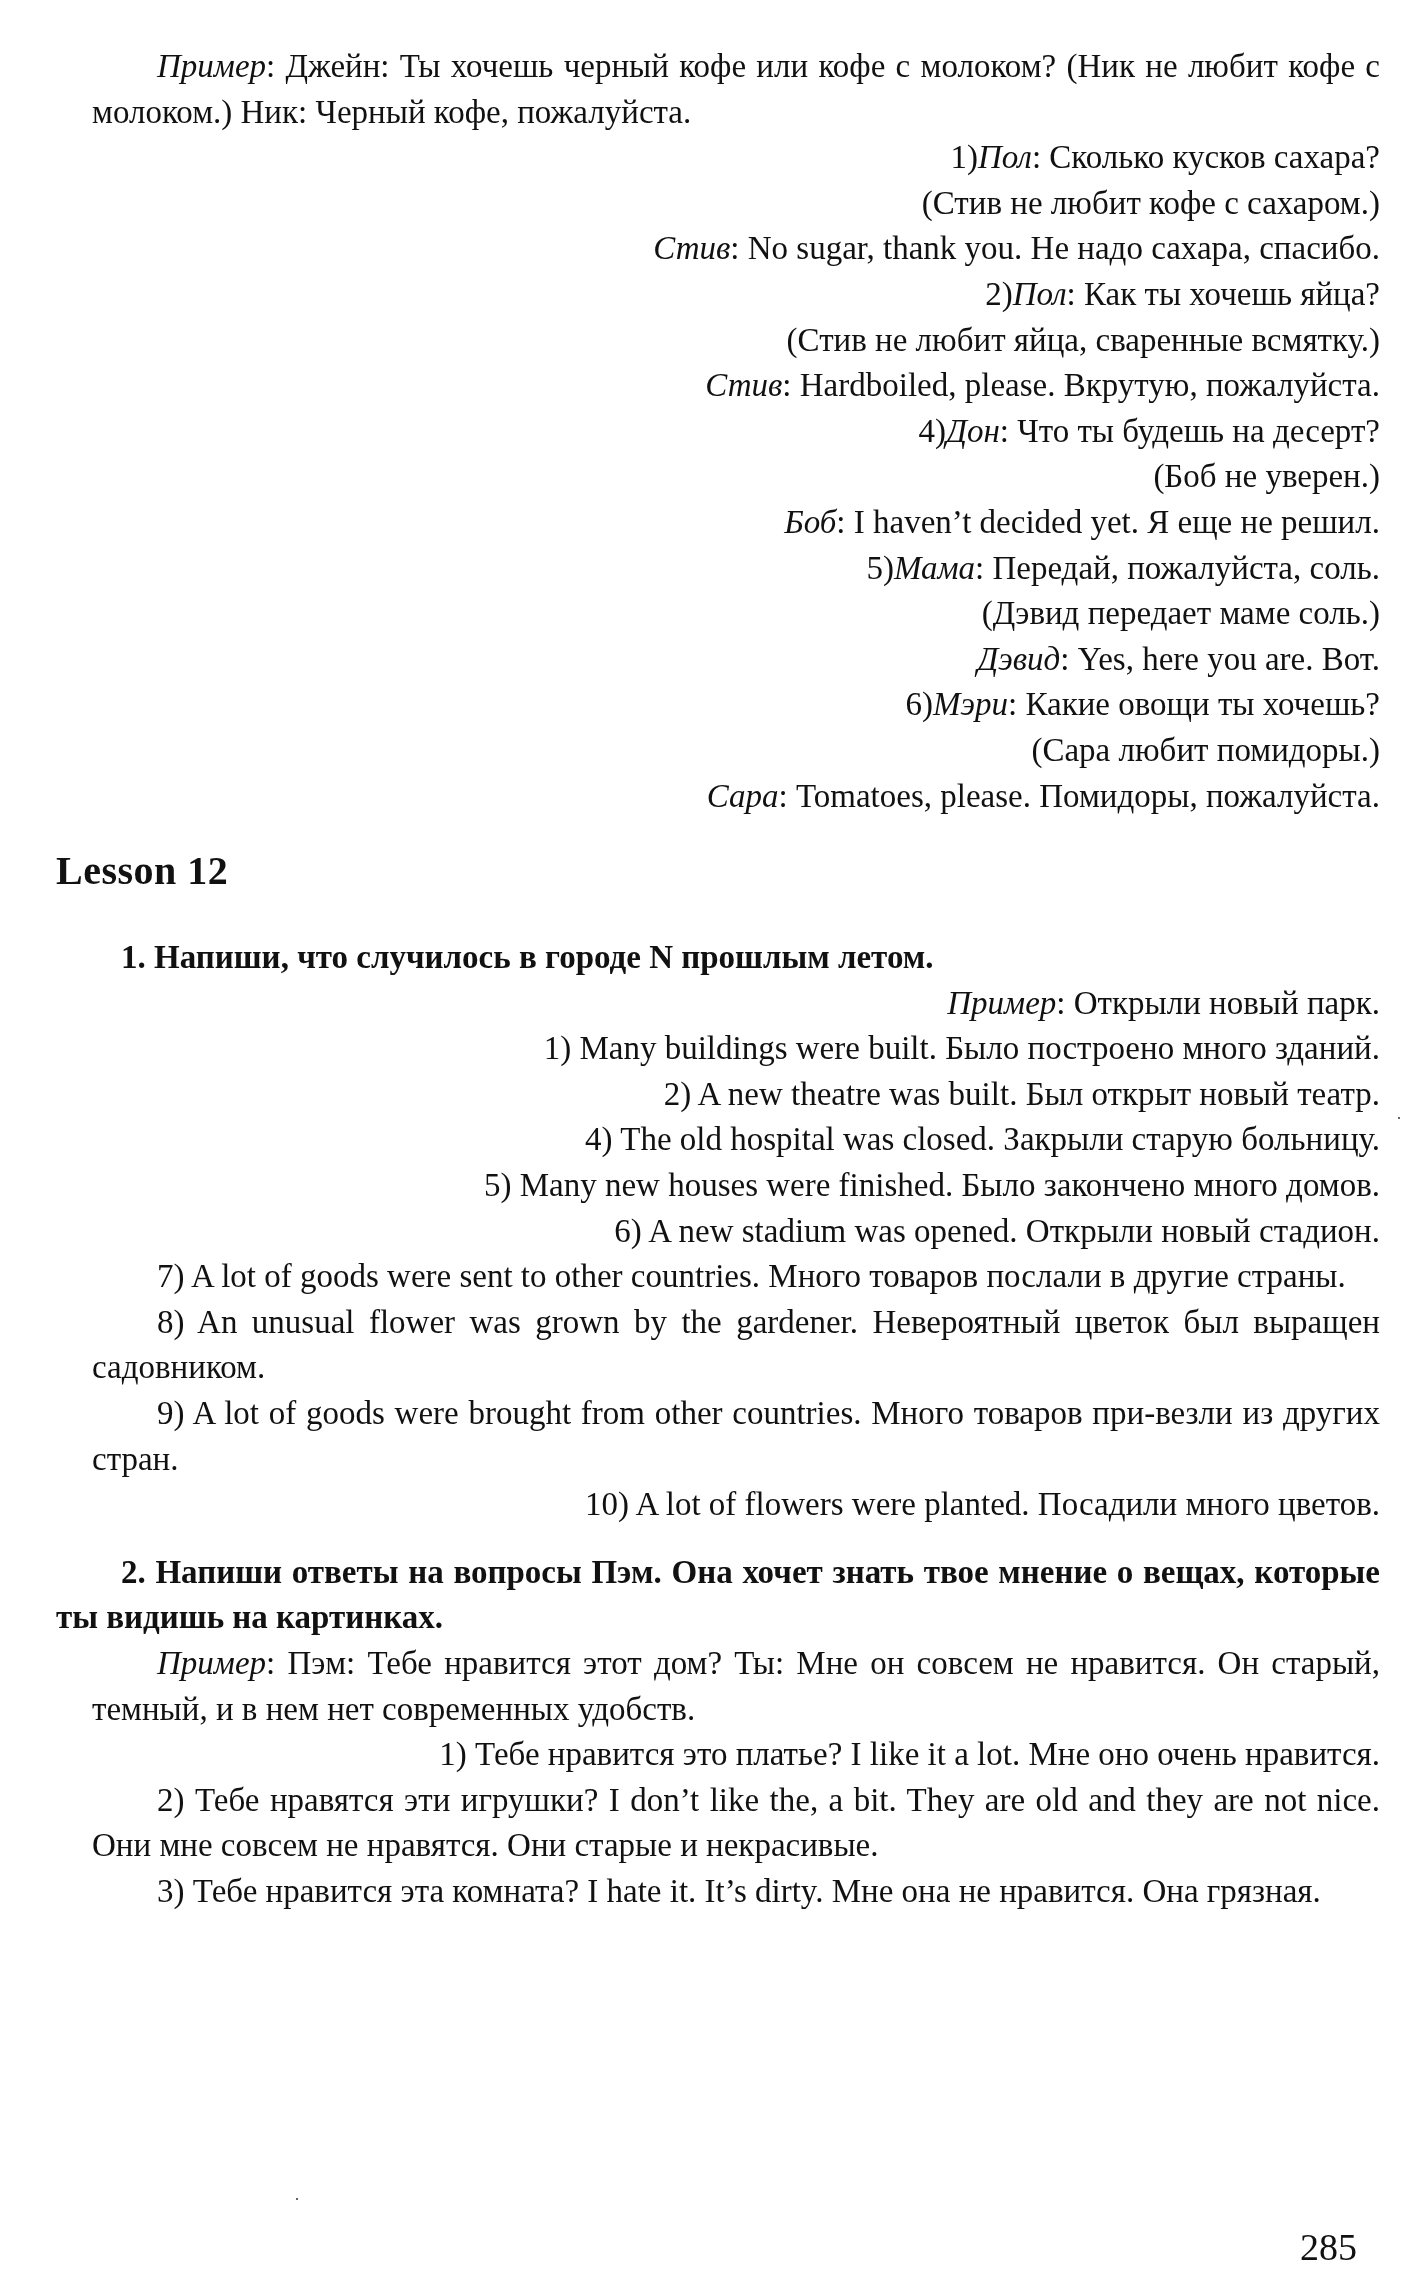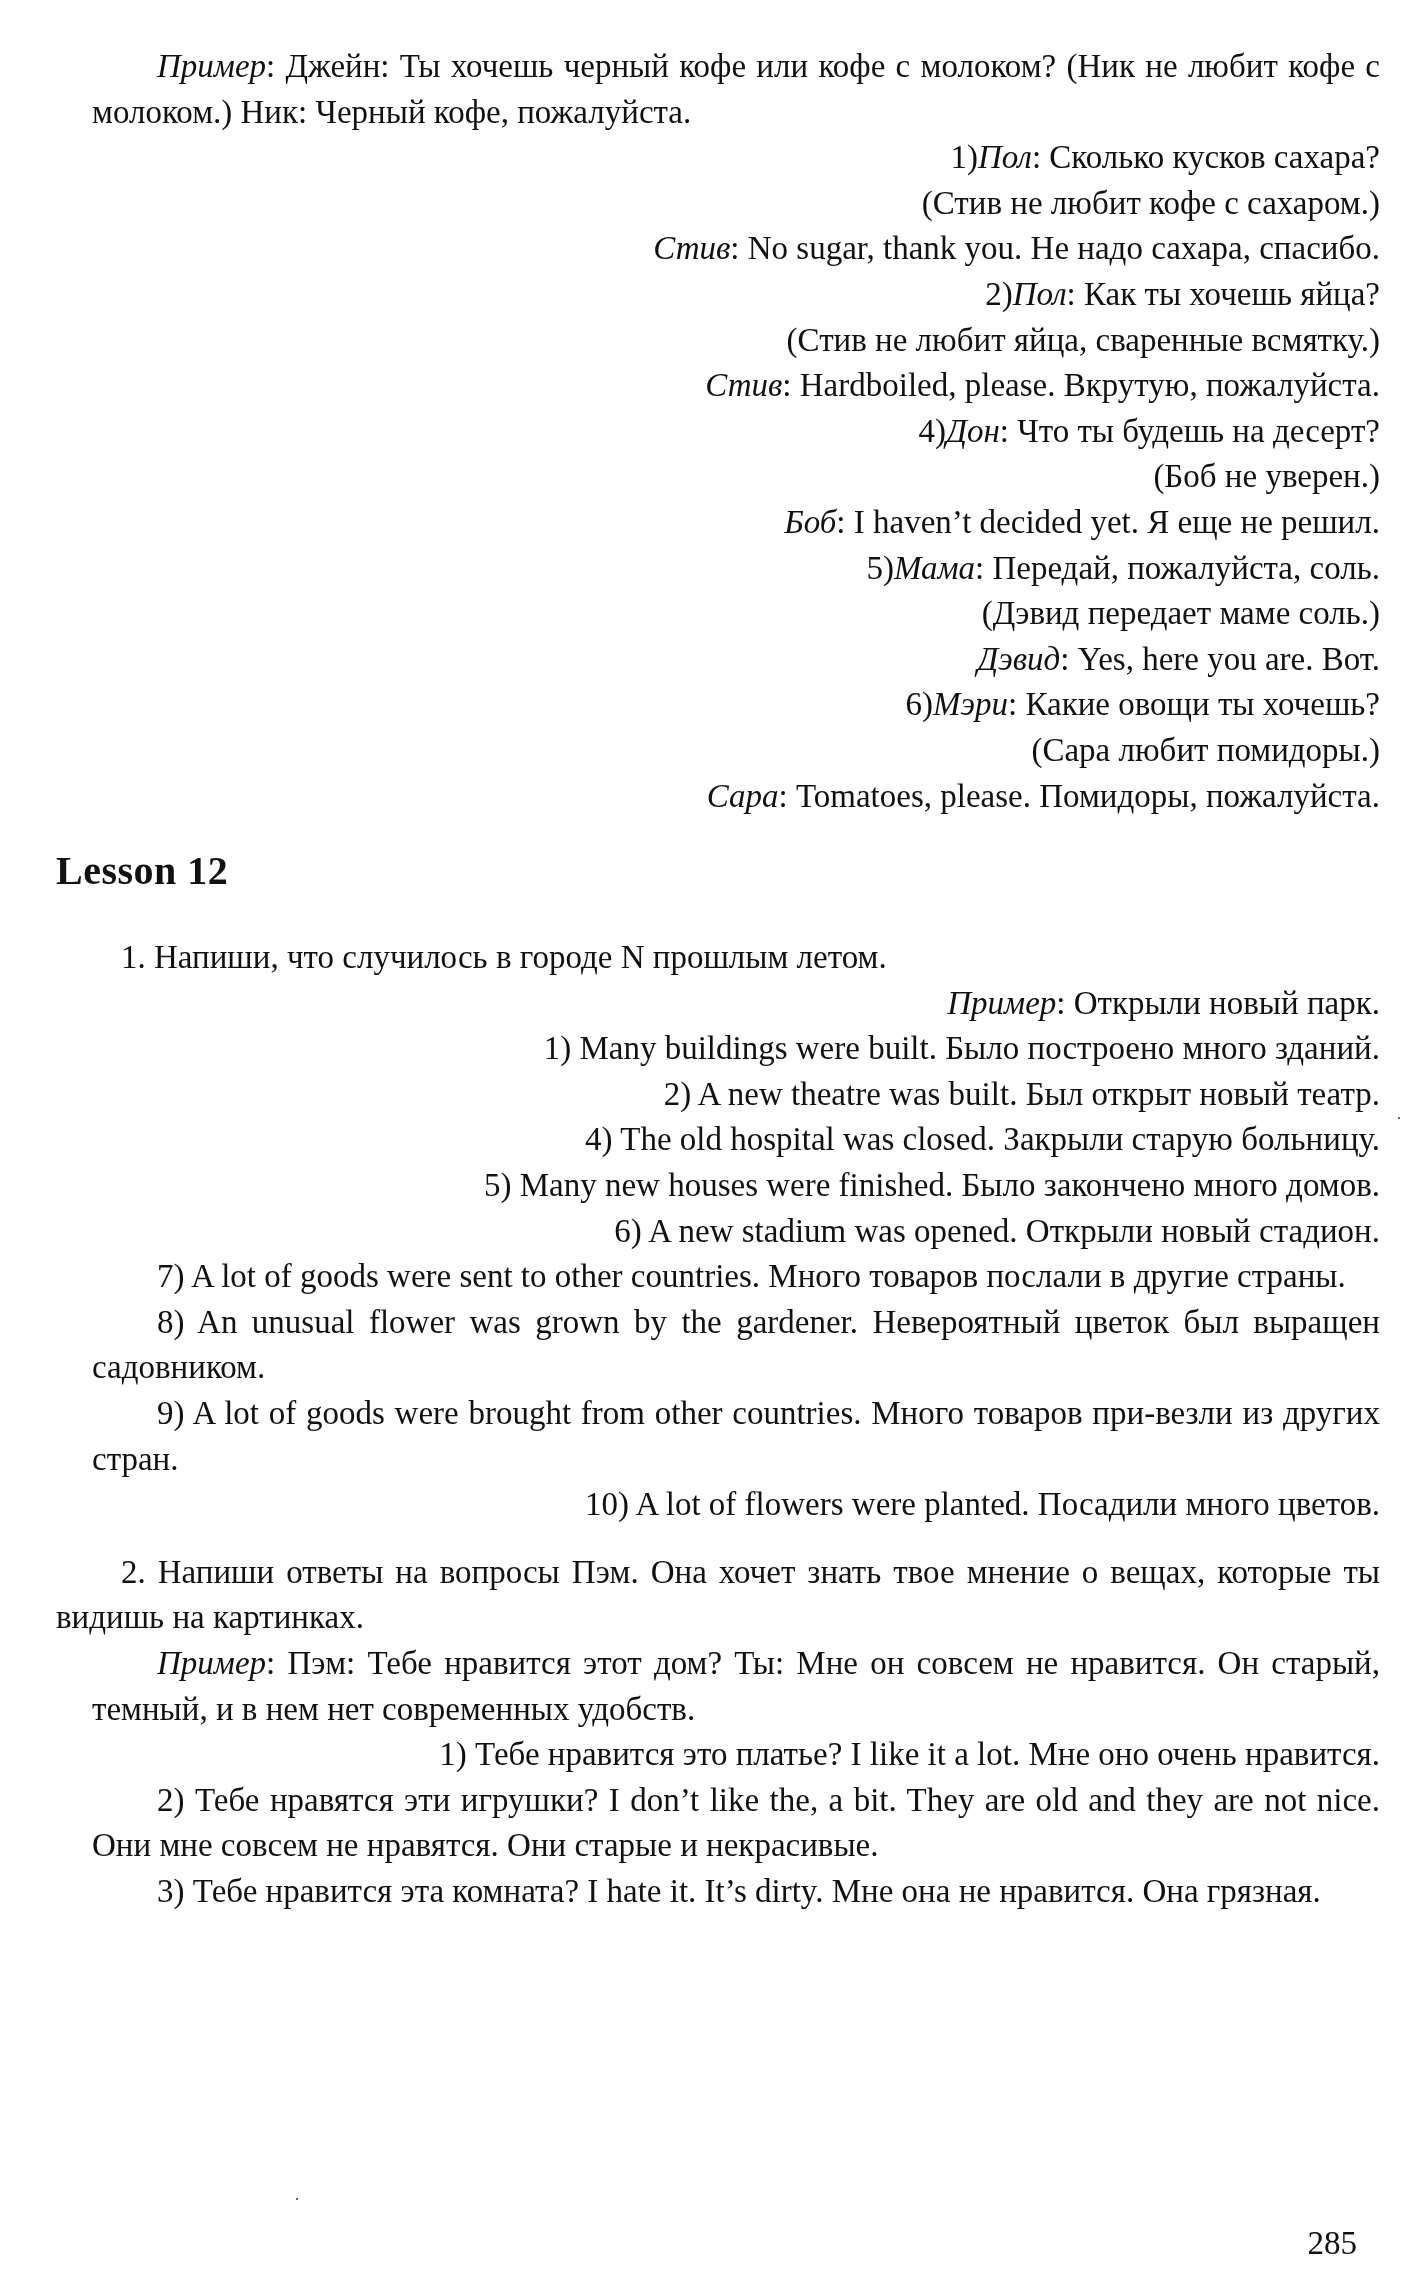--- a/index.html
+++ b/index.html
@@ -41,35 +41,35 @@
     .lesson-title {
       text-align: left;
       font-weight: bold;
       font-size: 40px;
       line-height: 48px;
       margin-top: 28px;
       margin-bottom: 40px;
       letter-spacing: 0.5px;
     }
     .task-title {
-      font-weight: normal;
+      font-weight: bold;
       display: block;
     }
     .task1 .task-title { padding-left: 65px; }
     .task2 { margin-top: 22px; }
     .task2 .task-title {
       text-indent: 65px;
       text-align: justify;
       text-align-last: left;
     }
     .page-number {
       position: absolute;
       right: 60px;
       top: 2225px;
-      font-size: 33px;
+      font-size: 38px;
       font-family: "Liberation Serif", "DejaVu Serif", serif;
     }
     .mark {
       position: absolute;
       background: #666;
       width: 2px; height: 2px;
     }
   </style>
 </head>
 <body>

